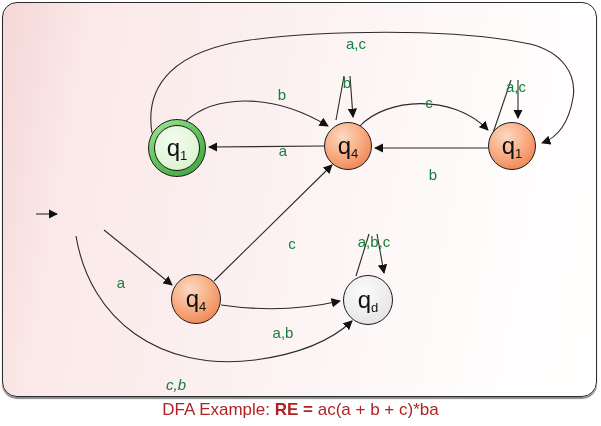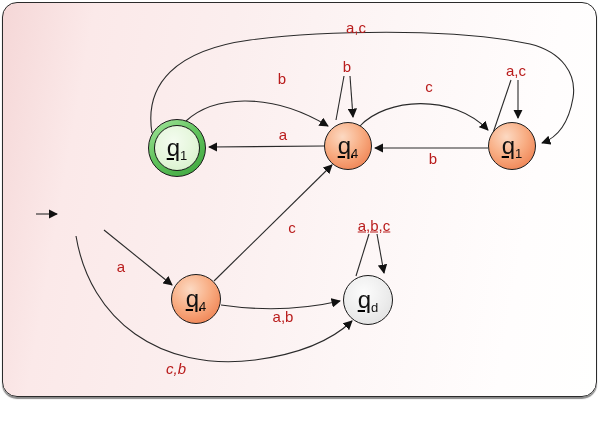--- a/index.html
+++ b/index.html
@@ -6,31 +6,31 @@
   body{font-family:"Liberation Sans","DejaVu Sans",sans-serif;}
   .stage{position:relative;width:601px;height:426px;background:#fff;overflow:hidden;}
   .frame{
     position:absolute;left:2px;top:2px;width:593px;height:393px;
     border:1.5px solid #2b2b2b;border-radius:15px;
     background:linear-gradient(100deg,#f5d7d7 0%,#fbe9e9 14%,#fbeeee 35%,#fdf6f6 60%,#fffdfd 85%,#fffffe 100%);
     box-shadow:0 2px 1px rgba(40,40,40,0.55);
   }
   svg.edges{position:absolute;left:0;top:0;pointer-events:none;}
   .state{position:absolute;border-radius:50%;border:1px solid #1a1a1a;
-    display:flex;align-items:center;justify-content:center;box-sizing:border-box;text-decoration:underline;}
+    display:flex;align-items:center;justify-content:center;box-sizing:border-box;}
   .orange{background:radial-gradient(circle at 38% 30%,#fcd9c2 0%,#f8ad83 45%,#f08758 80%,#ec7c4f 100%);}
   .yellow{background:radial-gradient(circle at 42% 35%,#fffff2 0%,#fcf9c8 55%,#f2ec9e 100%);}
   .gray{background:radial-gradient(circle at 42% 35%,#fcfcfc 0%,#ececec 55%,#dbdbdb 100%);}
   .green-outer{background:linear-gradient(145deg,#a9e7a1 0%,#62c45e 45%,#3da43d 100%);}
   .green-inner{width:46px;height:46px;border-radius:50%;border:1px solid #1a1a1a;box-sizing:border-box;
     background:radial-gradient(circle at 42% 35%,#f4fcf0 0%,#e4f6da 55%,#d0eec3 100%);
     display:flex;align-items:center;justify-content:center;}
   .qlbl{font-size:24px;color:#111;line-height:1;}
   .qlbl sub{font-size:13px;line-height:0;vertical-align:-4px;}
-  .elabel{position:absolute;transform:translate(-50%,-50%);font-size:15px;color:#b91c1c;white-space:nowrap;}
+  .elabel{position:absolute;transform:translate(-50%,-50%);font-size:15px;color:#15803d;white-space:nowrap;margin-top:16px;}
   .caption{position:absolute;left:0;top:400px;width:601px;text-align:center;
     font-size:17px;color:#b22222;}
   .caption b{font-weight:bold;}
 </style>
 </head>
 <body>
 
 <div class="stage">
 
   <div class="frame"></div>
@@ -87,17 +87,22 @@
   <span class="elabel" style="left:356px;top:27px;">a,c</span>
   <span class="elabel" style="left:282px;top:78px;">b</span>
   <span class="elabel" style="left:283px;top:134px;">a</span>
   <span class="elabel" style="left:347px;top:66px;">b</span>
   <span class="elabel" style="left:429px;top:86px;">c</span>
   <span class="elabel" style="left:516px;top:70px;">a,c</span>
   <span class="elabel" style="left:433px;top:158px;">b</span>
   <span class="elabel" style="left:121px;top:266px;">a</span>
   <span class="elabel" style="left:292px;top:227px;">c</span>
   <span class="elabel" style="left:283px;top:316px;">a,b</span>
-  <span class="elabel" style="left:374px;top:225px;text-decoration:underline;">a,b,c</span>
+  <span class="elabel" style="left:374px;top:225px;">a,b,c</span>
   <span class="elabel" style="left:176px;top:368px;font-style:italic;">c,b</span>
 
+  <div class="caption">
+    <span>DFA Example:</span>
+    <b>RE =</b>
+    <span>ac(a + b + c)*ba</span>
+  </div>
 
 </div>
 
 </body></html>

